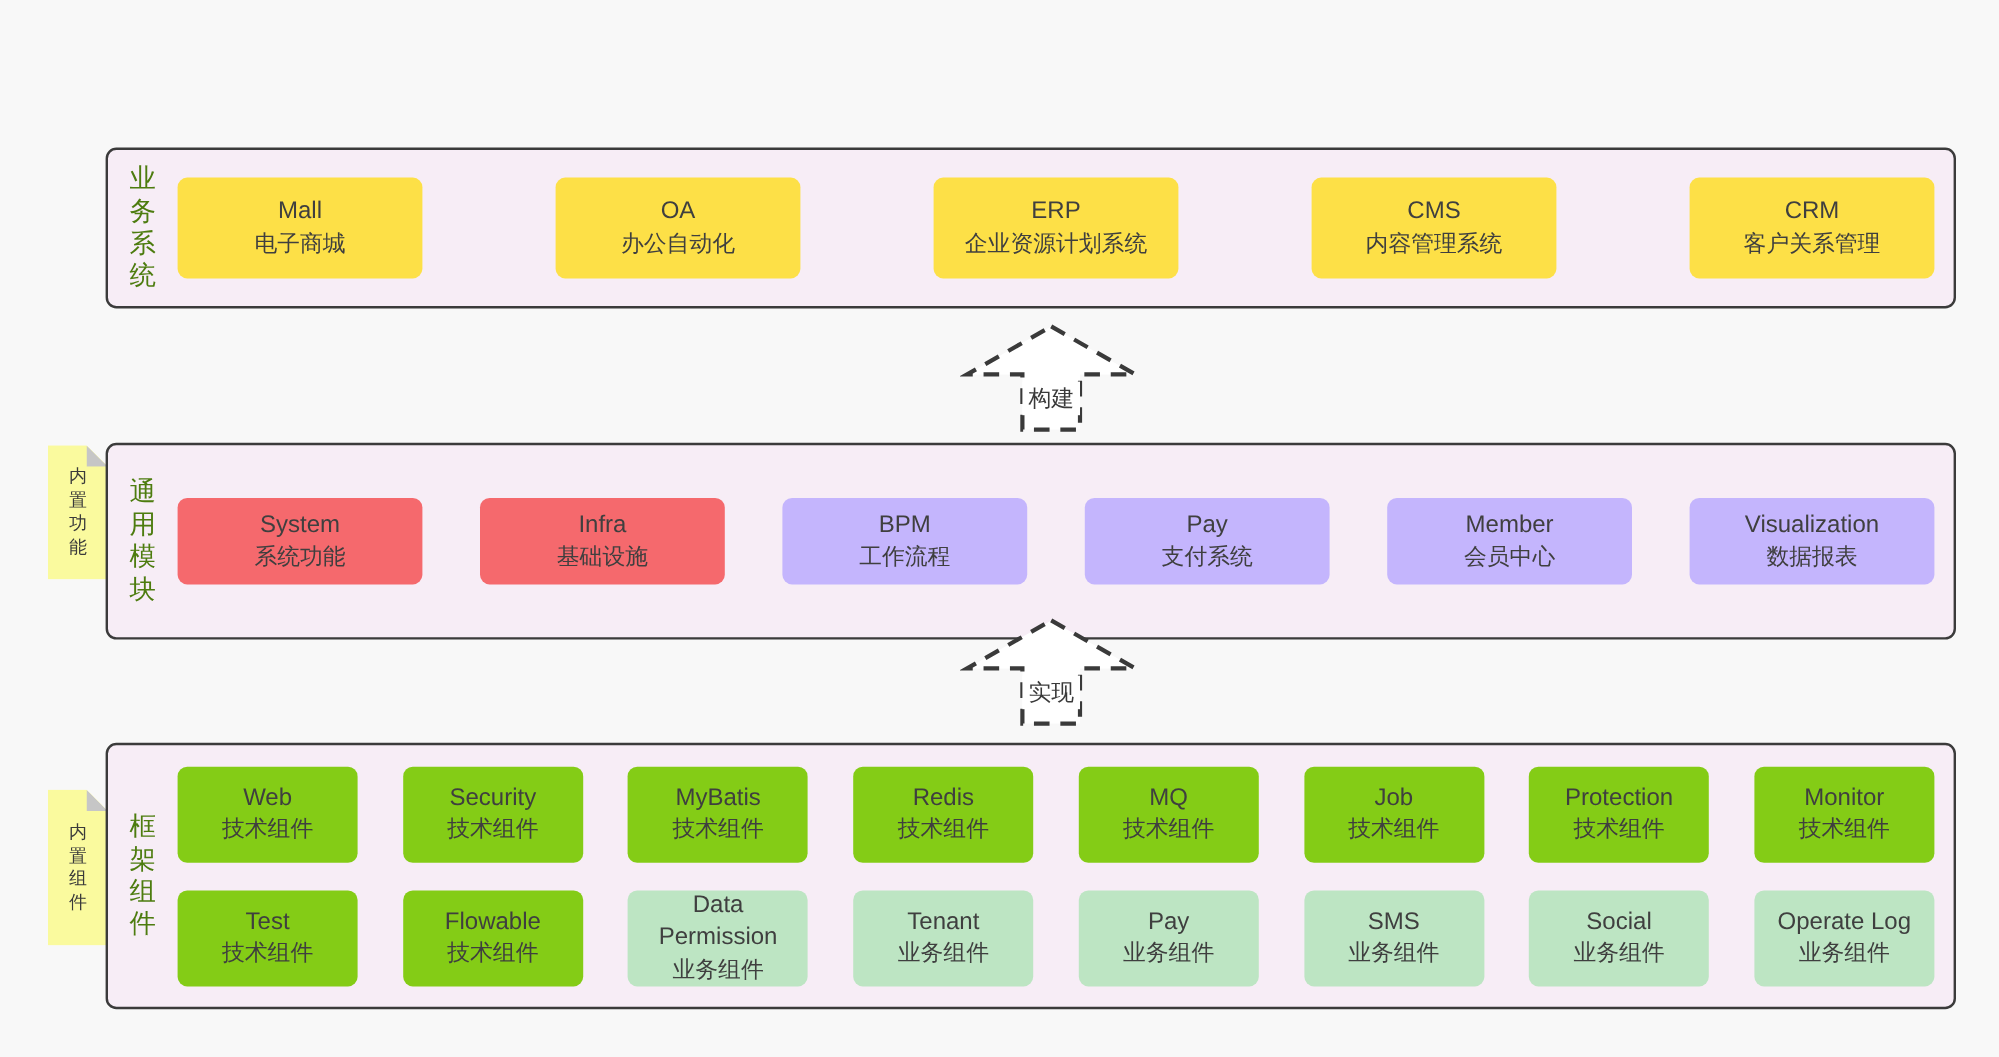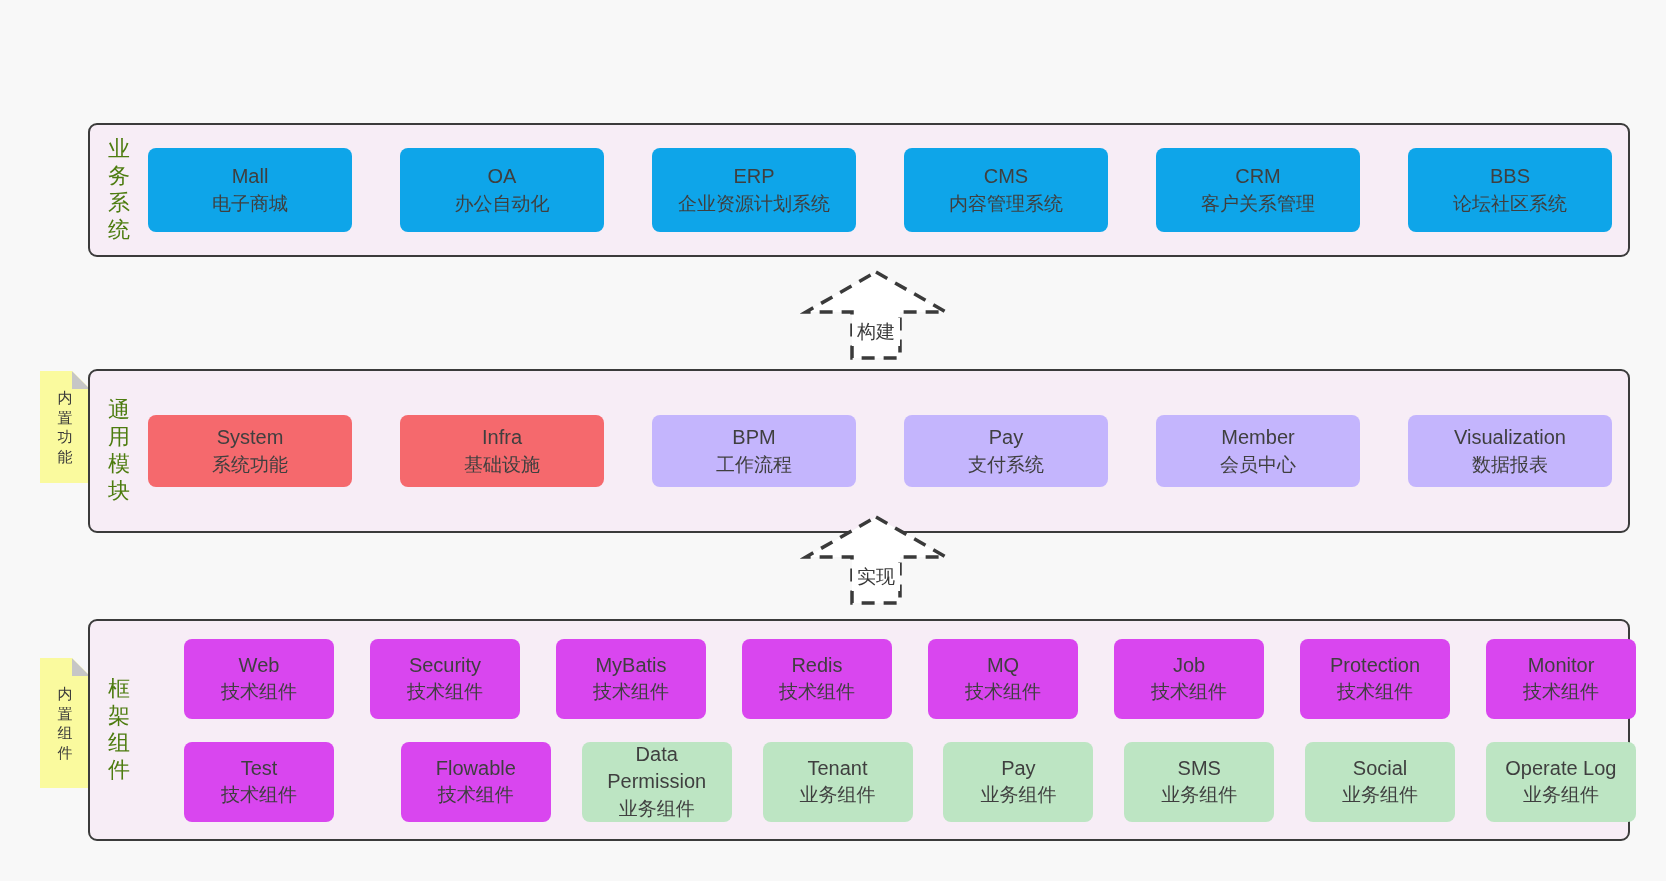--- a/index.html
+++ b/index.html
@@ -36,24 +36,24 @@
   .box{
     border-radius:8px;display:flex;flex-direction:column;align-items:center;
     justify-content:center;text-align:center;box-sizing:border-box;
     padding:0 8px;line-height:1.38;
   }
   .box .en{font-size:20px;}
   .box .zh{font-size:19px;}
   .wide{width:204px;height:84px;}
   #panel-modules .wide{height:72px;}
   .narrow{width:150px;height:80px;}
-  .blue{background:#0ea5e9;}
+  .blue{background:#fde047;}
   .red{background:#f5696d;}
   .pink{background:#c4b5fd;}
-  .green{background:#d946ef;margin-left:36px;}
+  .green{background:#84cc16;}
   .lightgreen{background:#bde5c3;}
   .sticky{
     position:absolute;left:40px;width:50px;background:#fafa9e;z-index:1;
     clip-path:polygon(0 0,calc(100% - 18px) 0,100% 18px,100% 100%,0 100%);
     display:flex;align-items:center;justify-content:center;
   }
   #sticky-features{top:371px;height:112px;}
   #sticky-components{top:658px;height:130px;}
   .sticky .fold{
     position:absolute;top:0;right:0;width:18px;height:18px;
@@ -106,24 +106,20 @@
       <div class="zh">企业资源计划系统</div>
     </div>
     <div class="box wide blue">
       <div class="en">CMS</div>
       <div class="zh">内容管理系统</div>
     </div>
     <div class="box wide blue">
       <div class="en">CRM</div>
       <div class="zh">客户关系管理</div>
     </div>
-    <div class="box wide blue">
-      <div class="en">BBS</div>
-      <div class="zh">论坛社区系统</div>
-    </div>
   </div>
 </div>
 
 <div class="arrow" id="arrow-build">
   <svg width="152" height="94" viewBox="0 0 152 94">
     <polygon points="76,4 146,44 100,44 100,90 52,90 52,44 6,44" fill="#ffffff" stroke="#3a3a3a" stroke-width="3.5" stroke-dasharray="13 9"></polygon>
   </svg>
   <div class="arrow-label">构建</div>
 </div>
 

